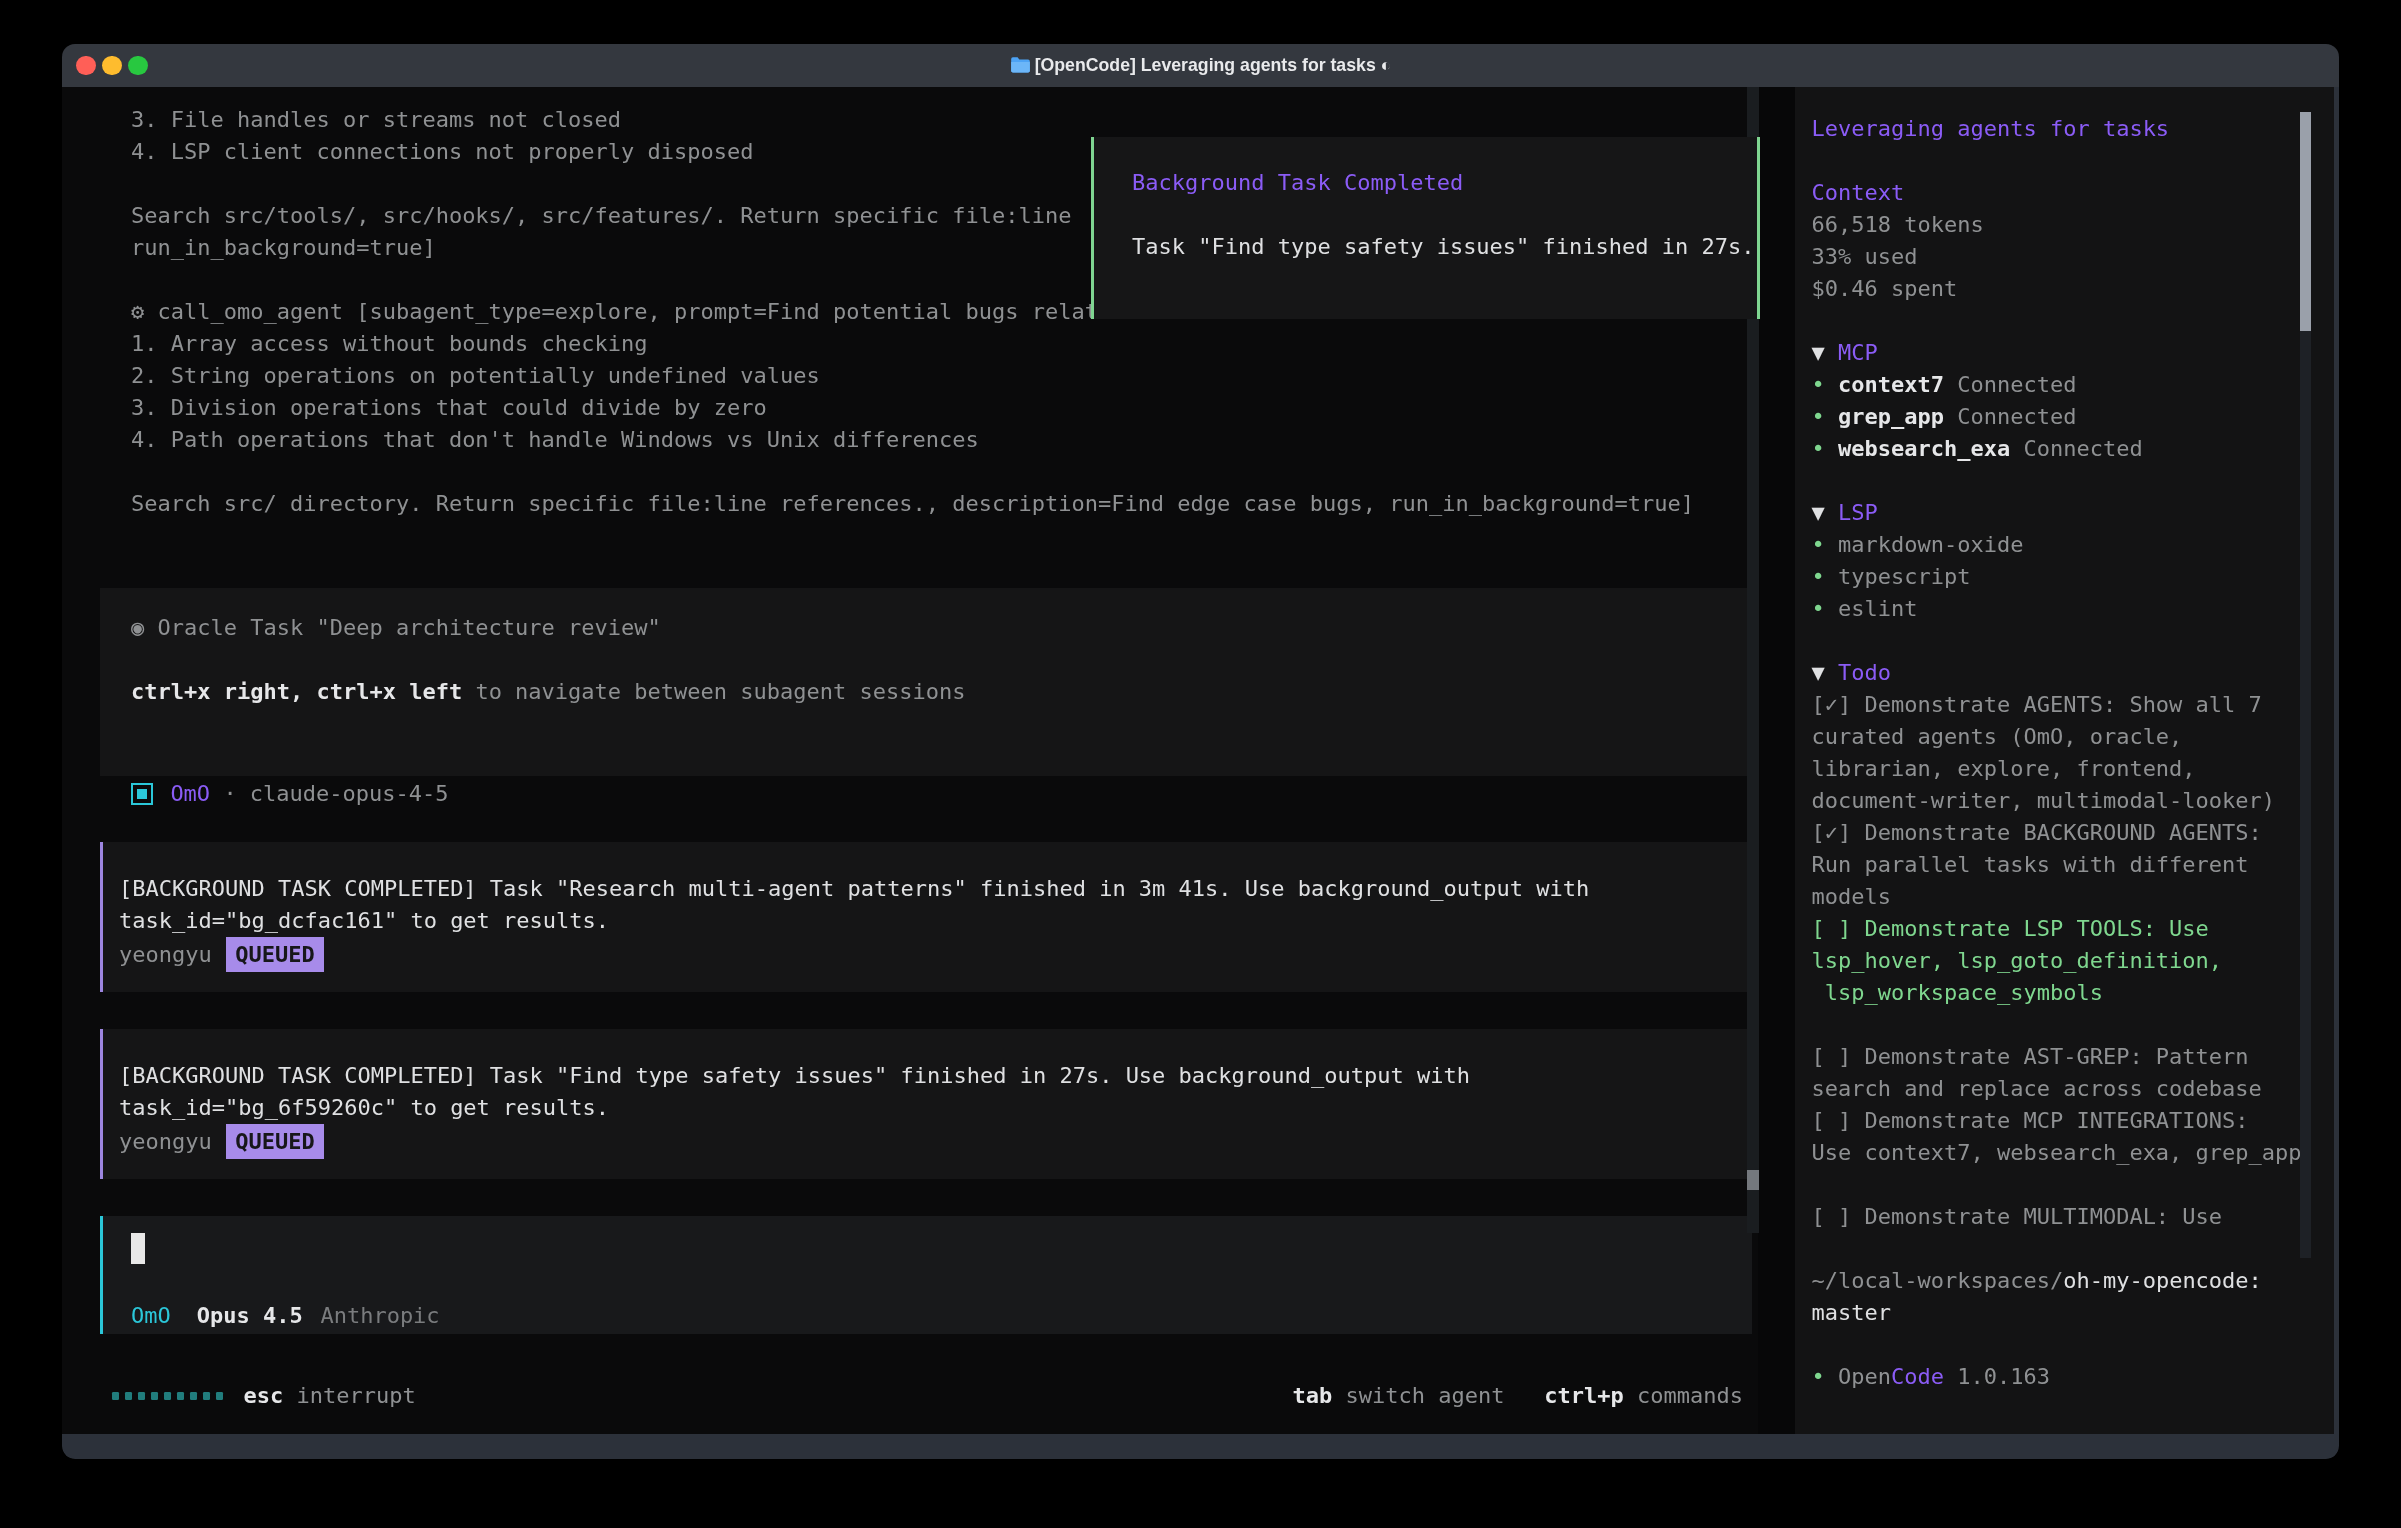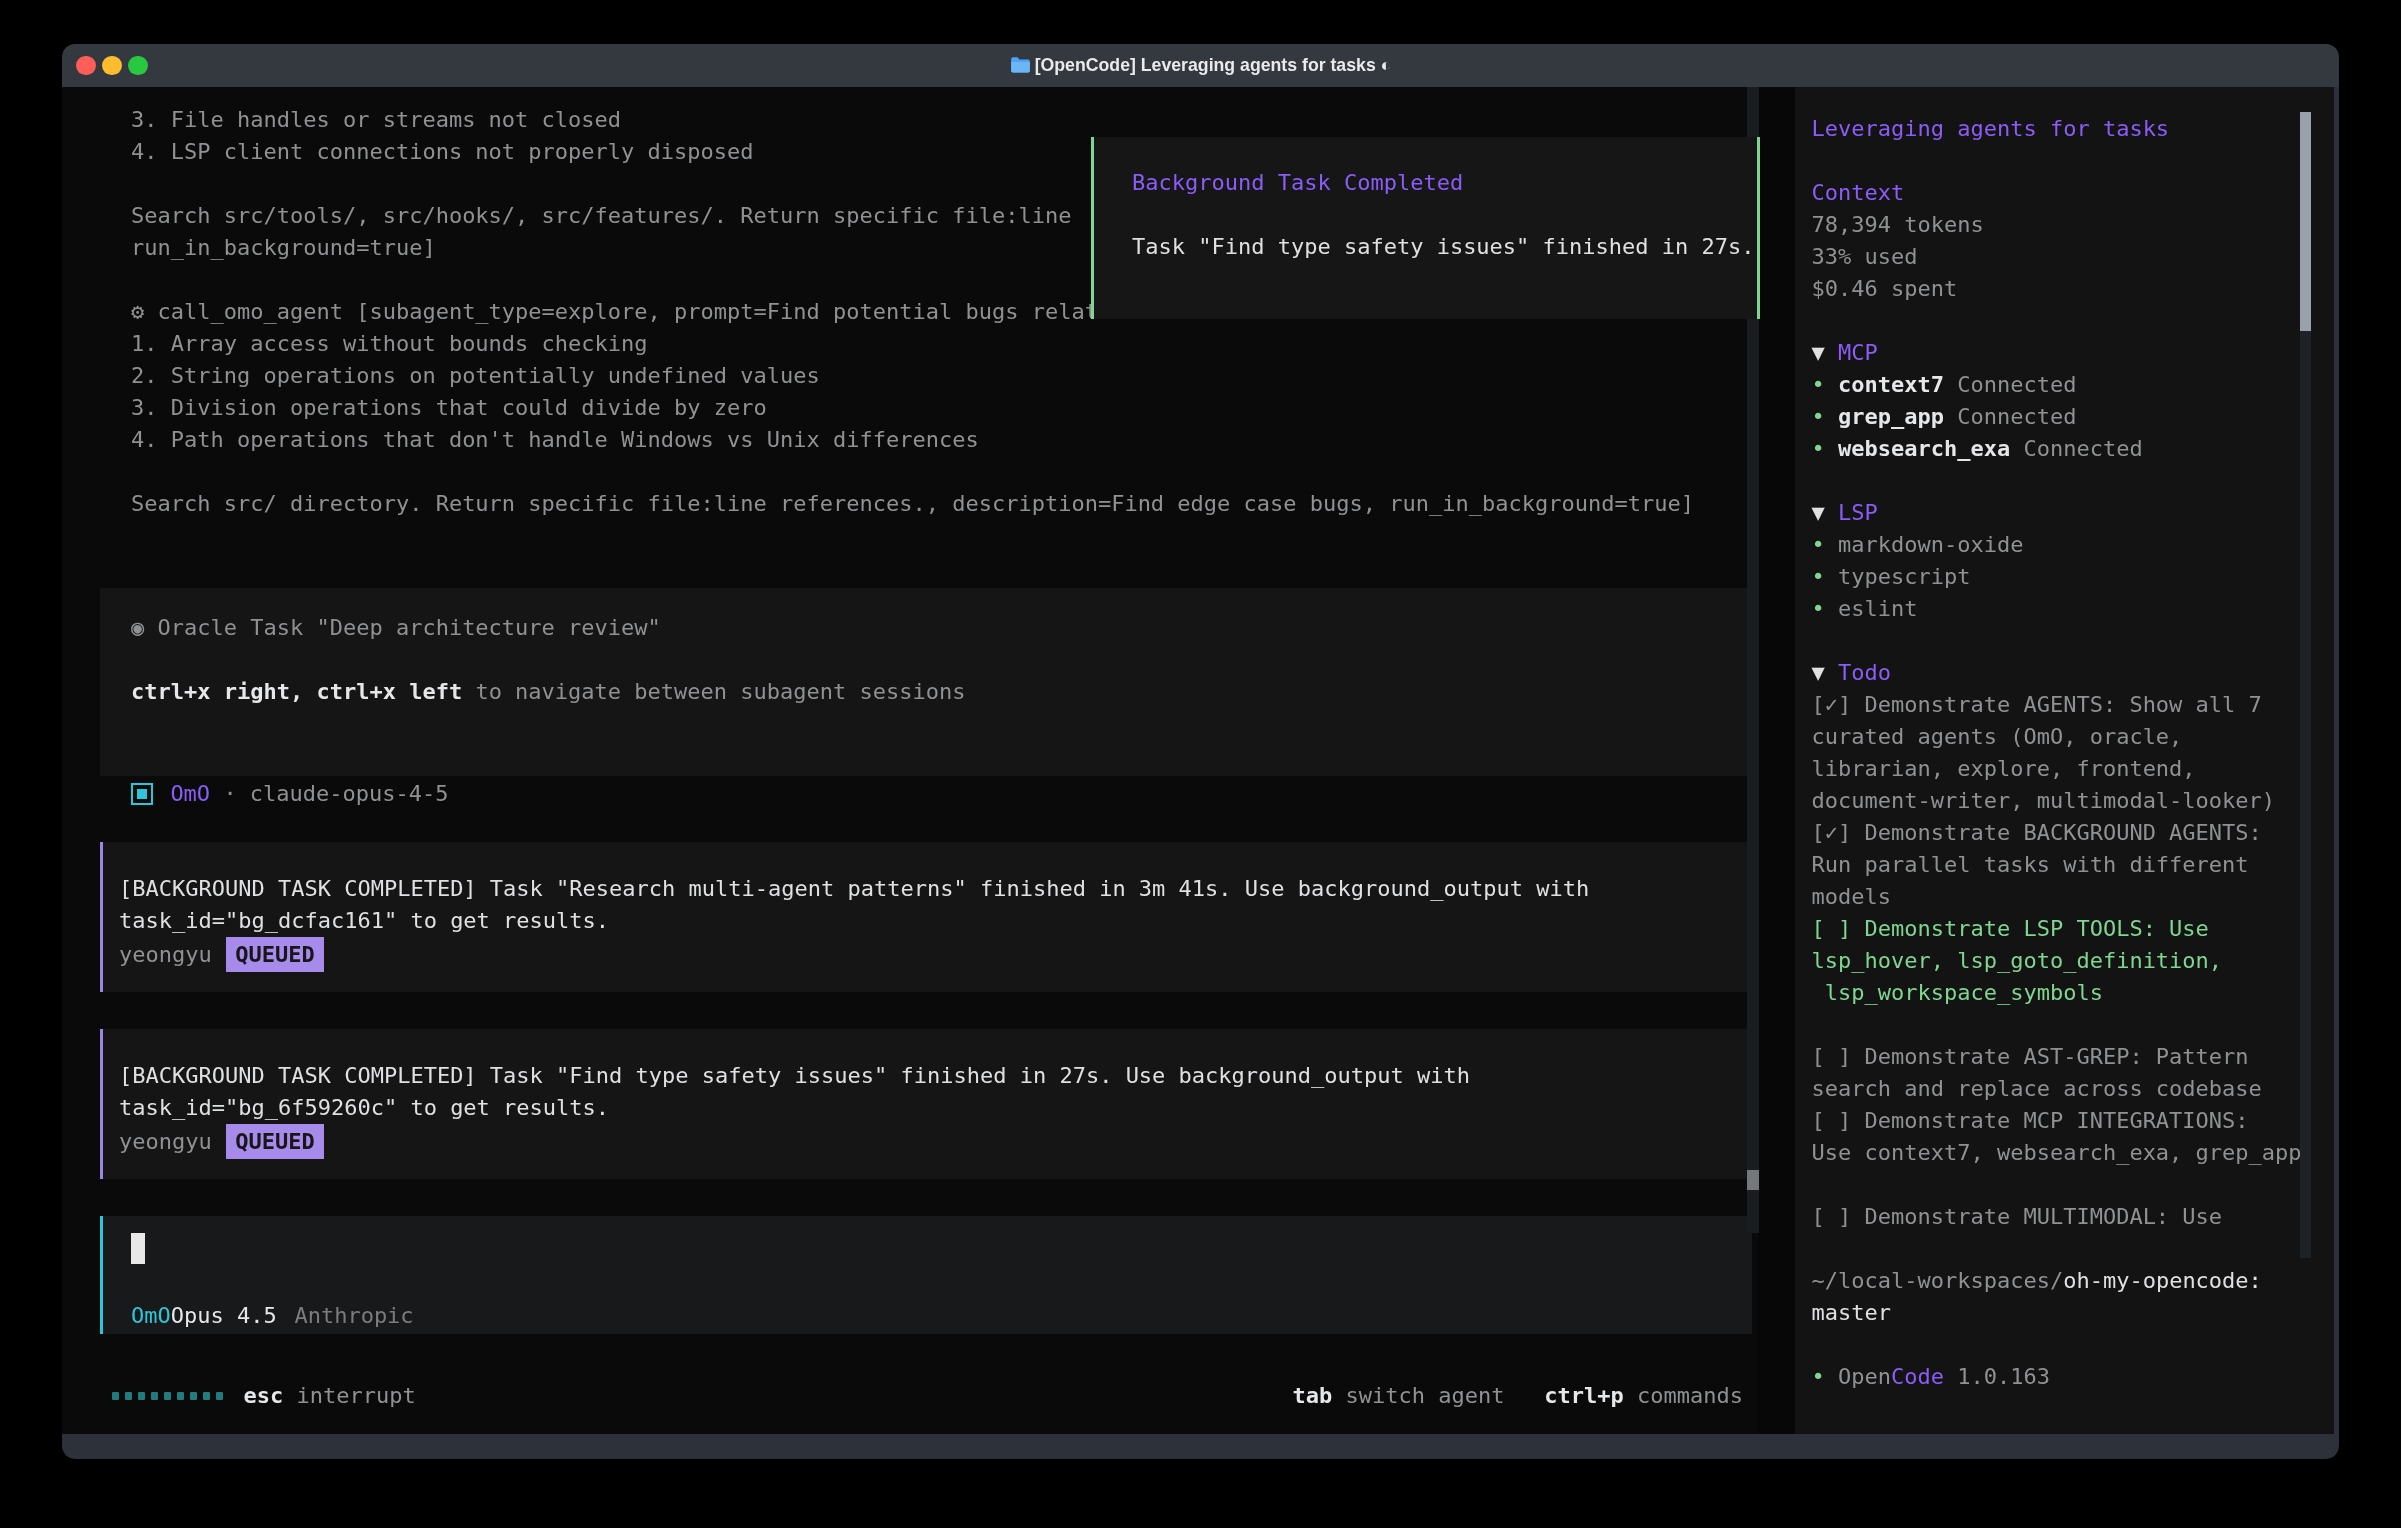--- a/index.html
+++ b/index.html
@@ -38,21 +38,21 @@
   .agent-box-icon{width:17.7px;height:17.7px;border:2.4px solid #2bc7d9;display:inline-flex;align-items:center;justify-content:center;margin-right:17.7px}
   .agent-box-icon .inner{width:10.6px;height:10.6px;background:#2bc7d9}
   .msg{border-left:3.5px solid #9d86e0;padding-top:31px;height:119px}
   .msg1{top:755px}
   .msg2{top:942px}
   .msg .line{padding-left:16px}
   .input-panel{top:1129px;height:118px;background:#18191b;border-left:3.5px solid #2bc7d9}
   .cursor{position:absolute;left:28px;top:16.5px;width:14px;height:31px;background:#e8e8e8}
   .input-meta{position:absolute;left:28px;top:84px;height:32px;line-height:32px;font-size:22px}
   .input-meta .m-agent{color:#2bc7d9}
-  .input-meta .m-model{color:#e6e7e9;font-weight:normal;}
+  .input-meta .m-model{color:#e6e7e9;font-weight:bold;margin-left:26px}
   .input-meta .m-provider{color:#7a7c7e;margin-left:17.7px}
   .statusbar{position:absolute;left:50px;top:1290px;width:1631px;height:38px;display:flex;align-items:center}
   .dots{display:flex;gap:6.5px;align-items:center;margin-right:21px}
   .dot{width:6.5px;height:8.9px;background:#217d7d;border-radius:1.2px}
   .sb-left,.sb-right{font-size:22px;line-height:38px;white-space:pre}
   .sb-right{margin-left:auto}
   
   .main-scrollbar{position:absolute;left:1685px;top:0;width:11.8px;height:1146px;background:#1a1d20}
   .main-thumb{position:absolute;left:0;top:1083px;width:11.8px;height:20px;background:#74787d}
   .side-scrollbar{position:absolute;left:505px;top:25.4px;width:10.6px;height:1146px;background:#1e2126}
@@ -159,21 +159,21 @@
       <div class="main-scrollbar">
         <div class="main-thumb"></div>
       </div>
     </div>
 
     <div class="sidebar">
       <div class="side-lines">
           <div class="line"><span class="seg s-title">Leveraging agents for tasks</span></div>
           <div class="line"></div>
           <div class="line"><span class="seg s-title">Context</span></div>
-          <div class="line"><span class="seg s-dim">78,394 tokens</span></div>
+          <div class="line"><span class="seg s-dim">66,518 tokens</span></div>
           <div class="line"><span class="seg s-dim">33% used</span></div>
           <div class="line"><span class="seg s-dim">$0.46 spent</span></div>
           <div class="line"></div>
           <div class="line"><span class="seg s-bright">▼ </span><span class="seg s-title">MCP</span></div>
           <div class="line"><span class="seg s-green">• </span><span class="seg s-bright-bold">context7</span><span class="seg s-dim"> Connected</span></div>
           <div class="line"><span class="seg s-green">• </span><span class="seg s-bright-bold">grep_app</span><span class="seg s-dim"> Connected</span></div>
           <div class="line"><span class="seg s-green">• </span><span class="seg s-bright-bold">websearch_exa</span><span class="seg s-dim"> Connected</span></div>
           <div class="line"></div>
           <div class="line"><span class="seg s-bright">▼ </span><span class="seg s-title">LSP</span></div>
           <div class="line"><span class="seg s-green">• </span><span class="seg s-dim">markdown-oxide</span></div>

